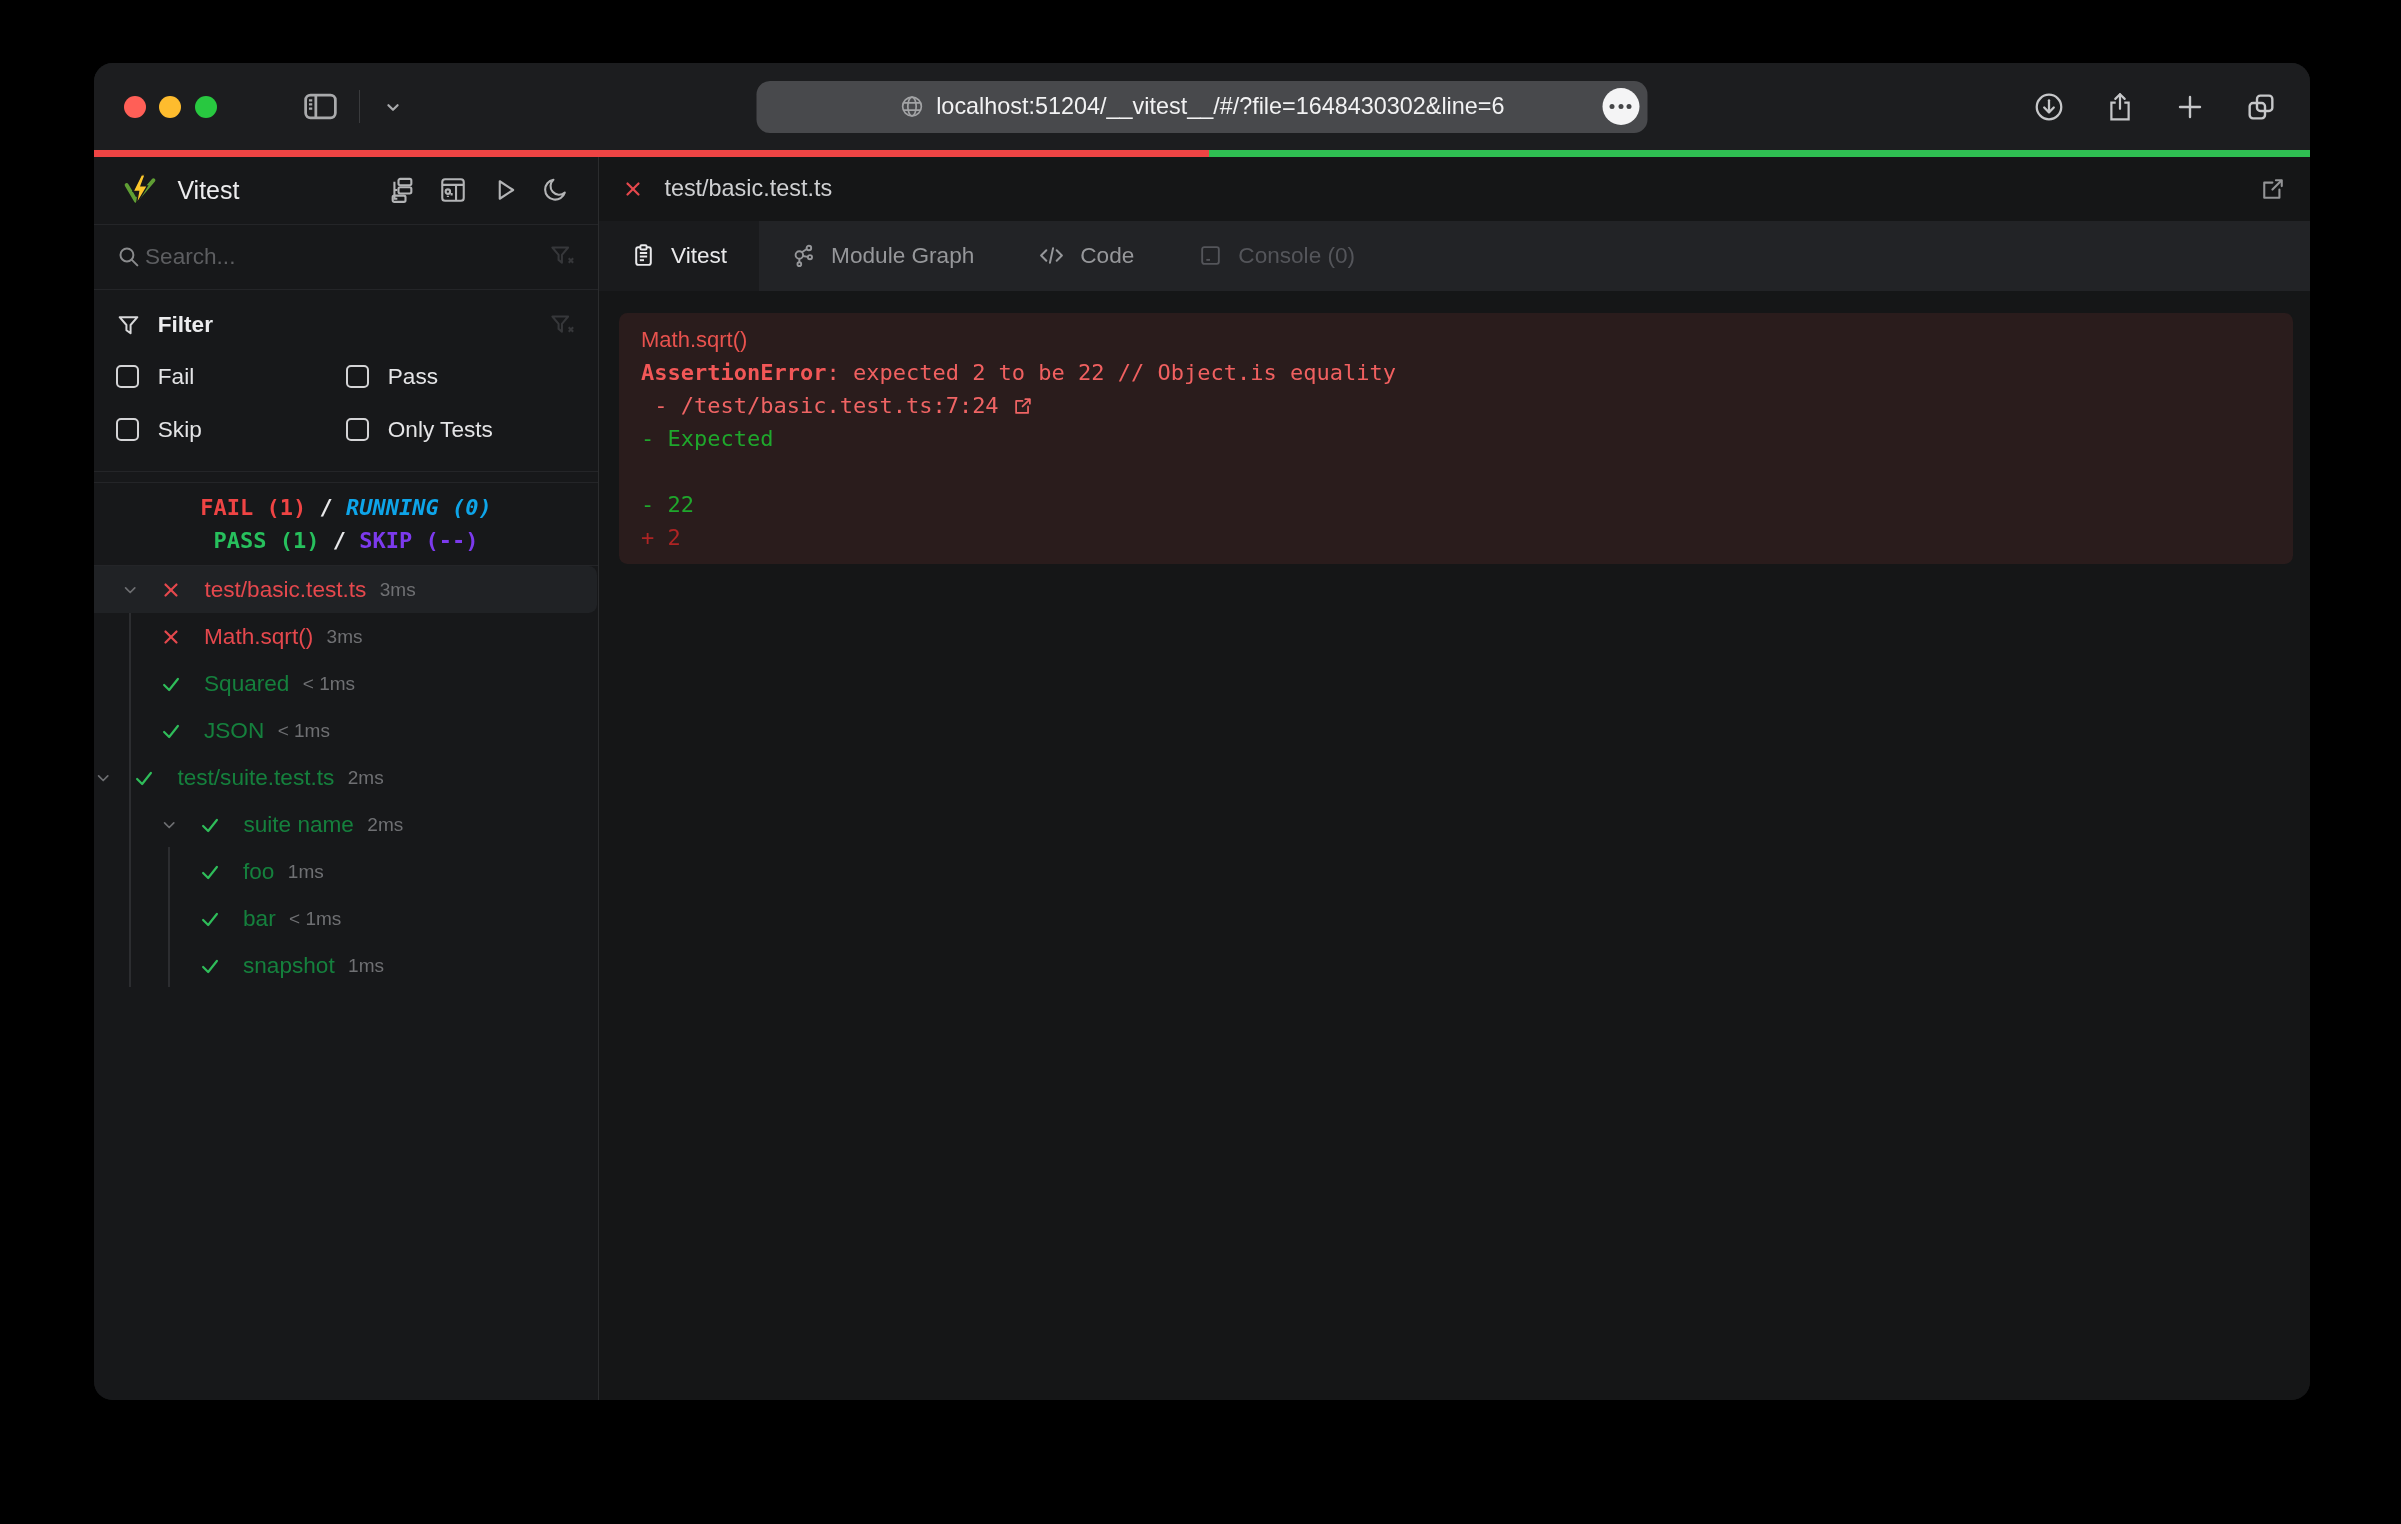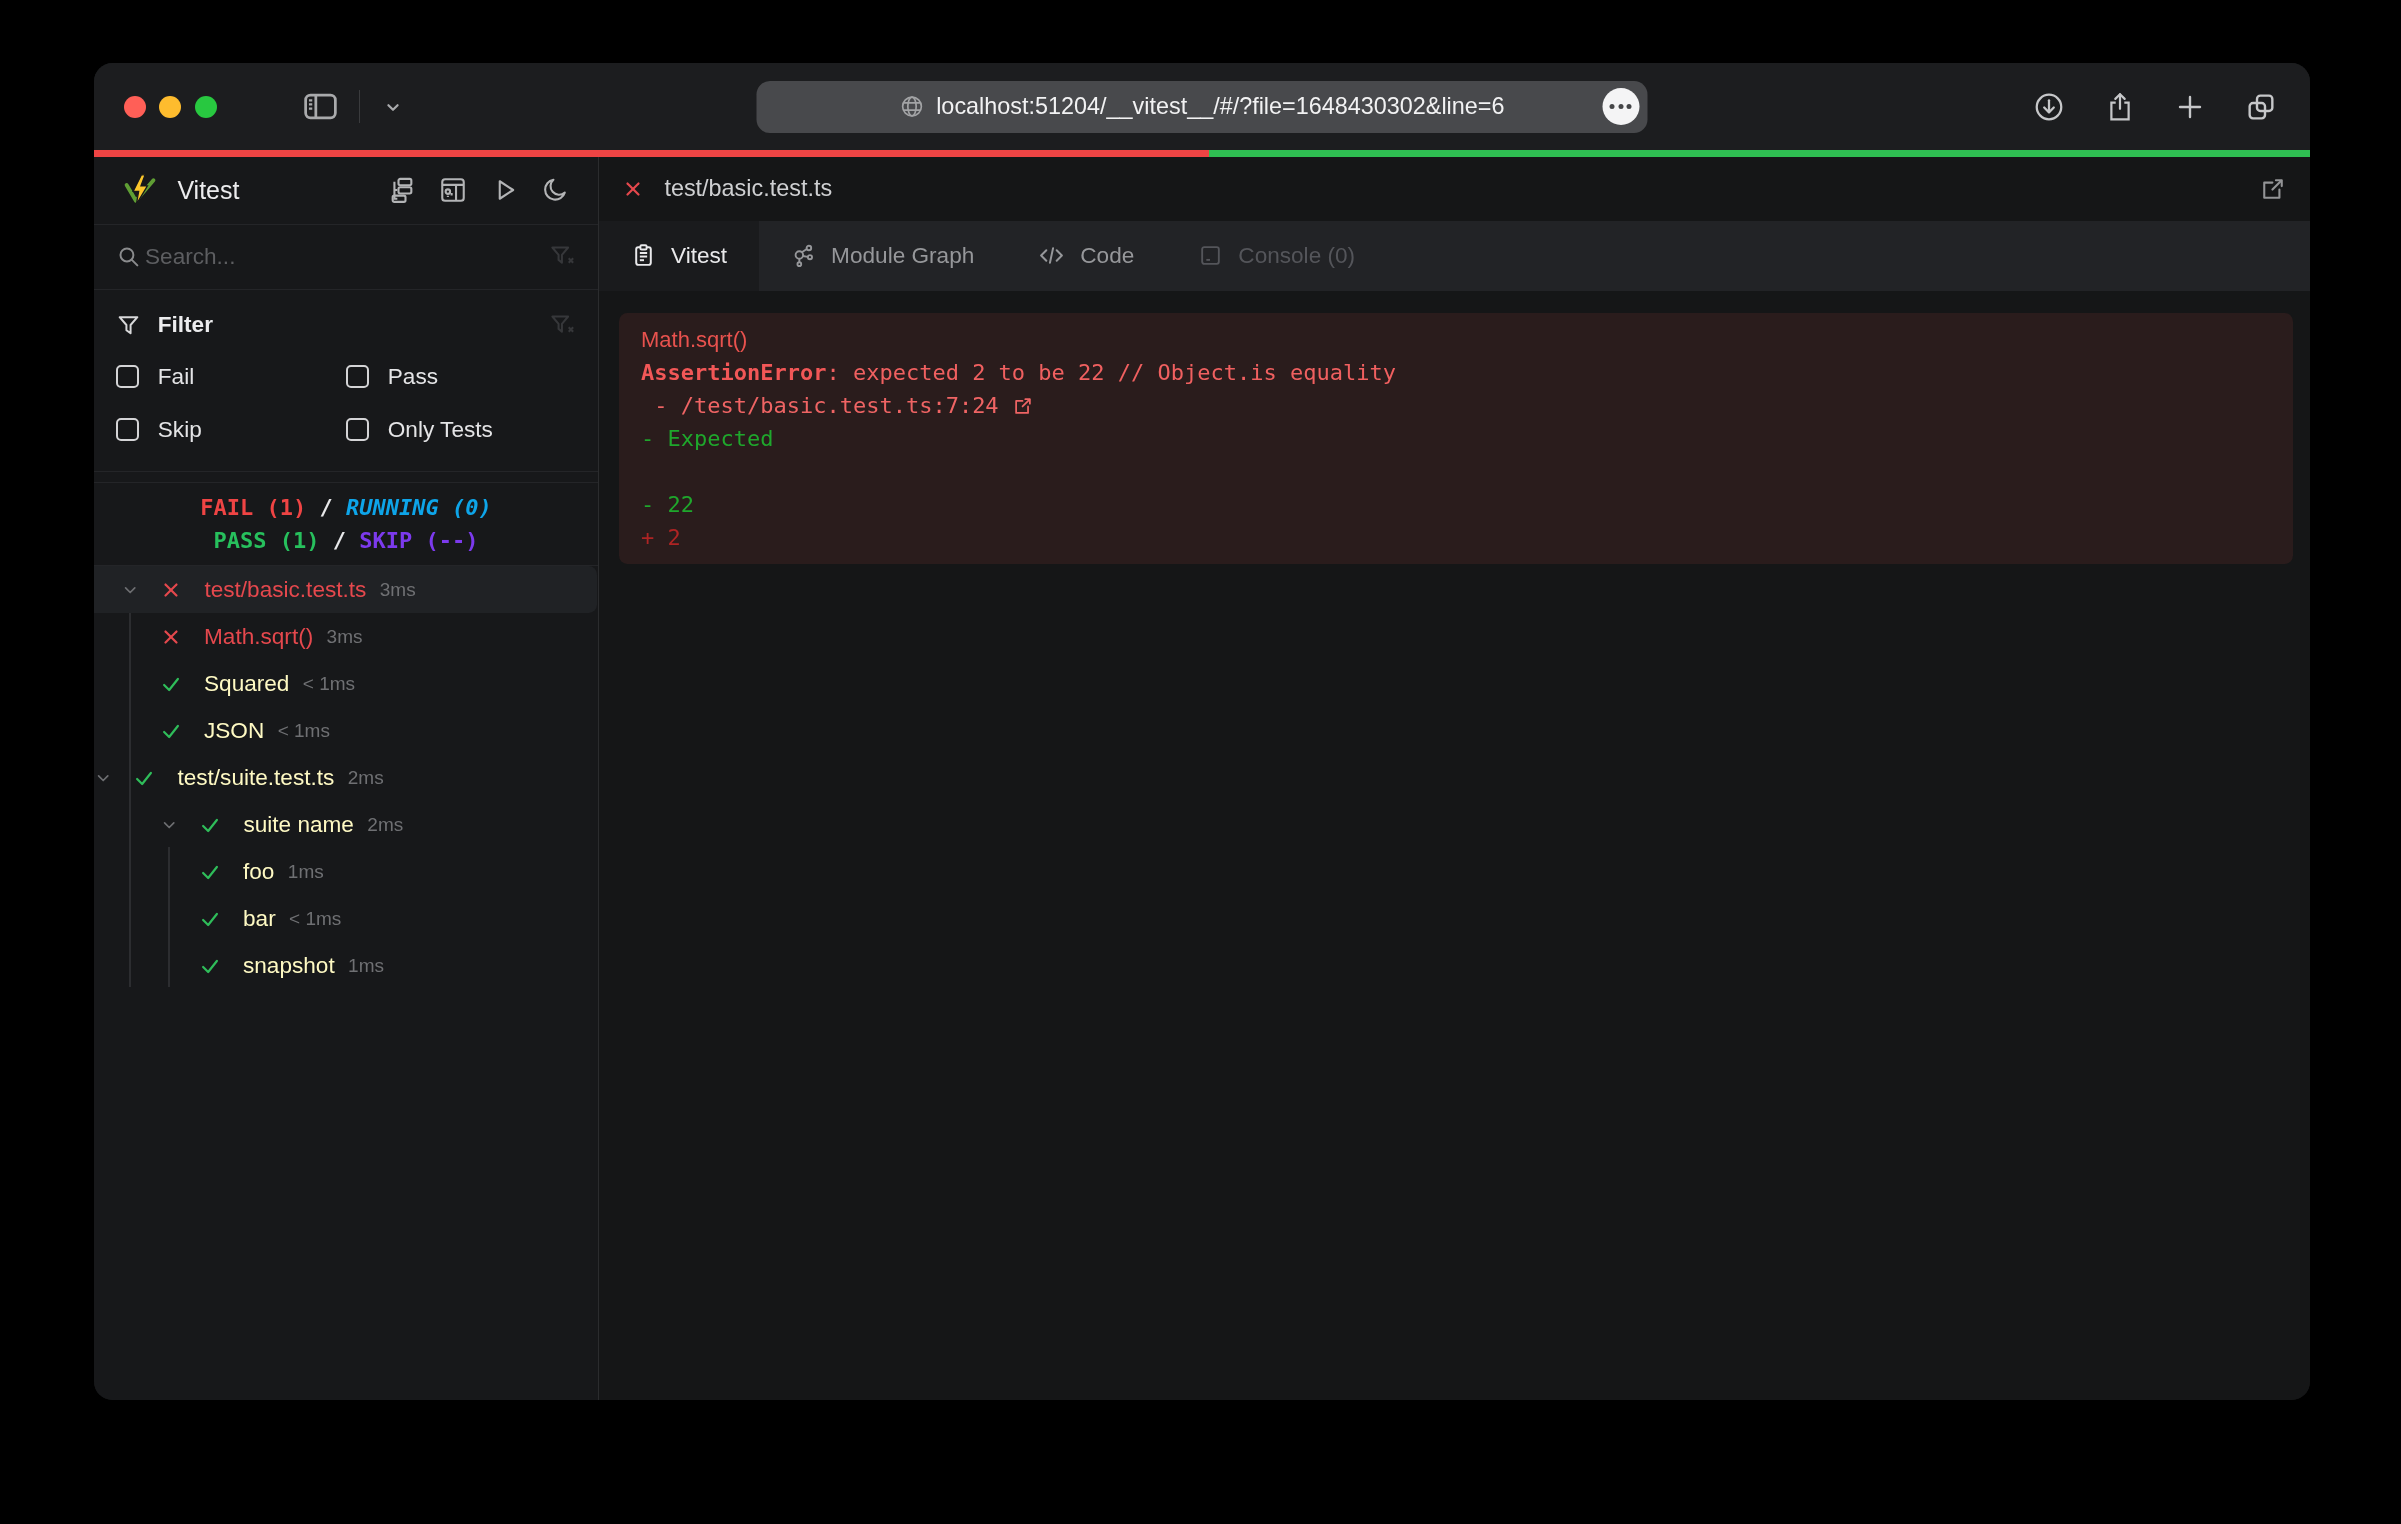--- a/index.html
+++ b/index.html
@@ -69,21 +69,21 @@
 
   
   .tree { position:relative; flex:1; overflow:hidden; }
   .guide { position:absolute; width:1.7px; background:#2c2d30; }
   .guide.g1 { left:35px; top:47px; height:374px; }
   .guide.g2 { left:74px; top:281px; height:140px; }
   .trow { height:47px; display:flex; align-items:center; }
   .trow.selected { background:#202225; border-radius:0 8.4px 8.4px 0; width:503px; }
   .trow .chev { color:#6d6e71; width:18.4px; flex:0 0 auto; margin-right:21px; }
   .trow .sticon { width:22px; flex:0 0 auto; margin-right:22px; }
-  .trow .tlabel { font-size:22.6px; color:#fef9c3; white-space:nowrap; }
+  .trow .tlabel { font-size:22.6px; color:#15803d; white-space:nowrap; }
   .trow.fail .tlabel { color:#e5484d; }
   .trow .tdur { font-size:19px; color:#6f7073; margin-left:13.4px; white-space:pre; }
   .icon-fail { color:#e5484d; } .icon-pass { color:#2fbd5a; }
 
   
   .file-row { height:64px; display:flex; align-items:center; padding:0 23.4px; flex:0 0 auto; }
   .file-row .fname { font-size:23.4px; color:#cfd0d2; margin-left:20px; }
   .file-row .ext { color:#939496; }
   .tabs { height:70px; background:#222326; display:flex; flex:0 0 auto; }
   .tab { display:flex; align-items:center; gap:15px; padding:0 32px; font-size:22.6px; color:#96979a; }

